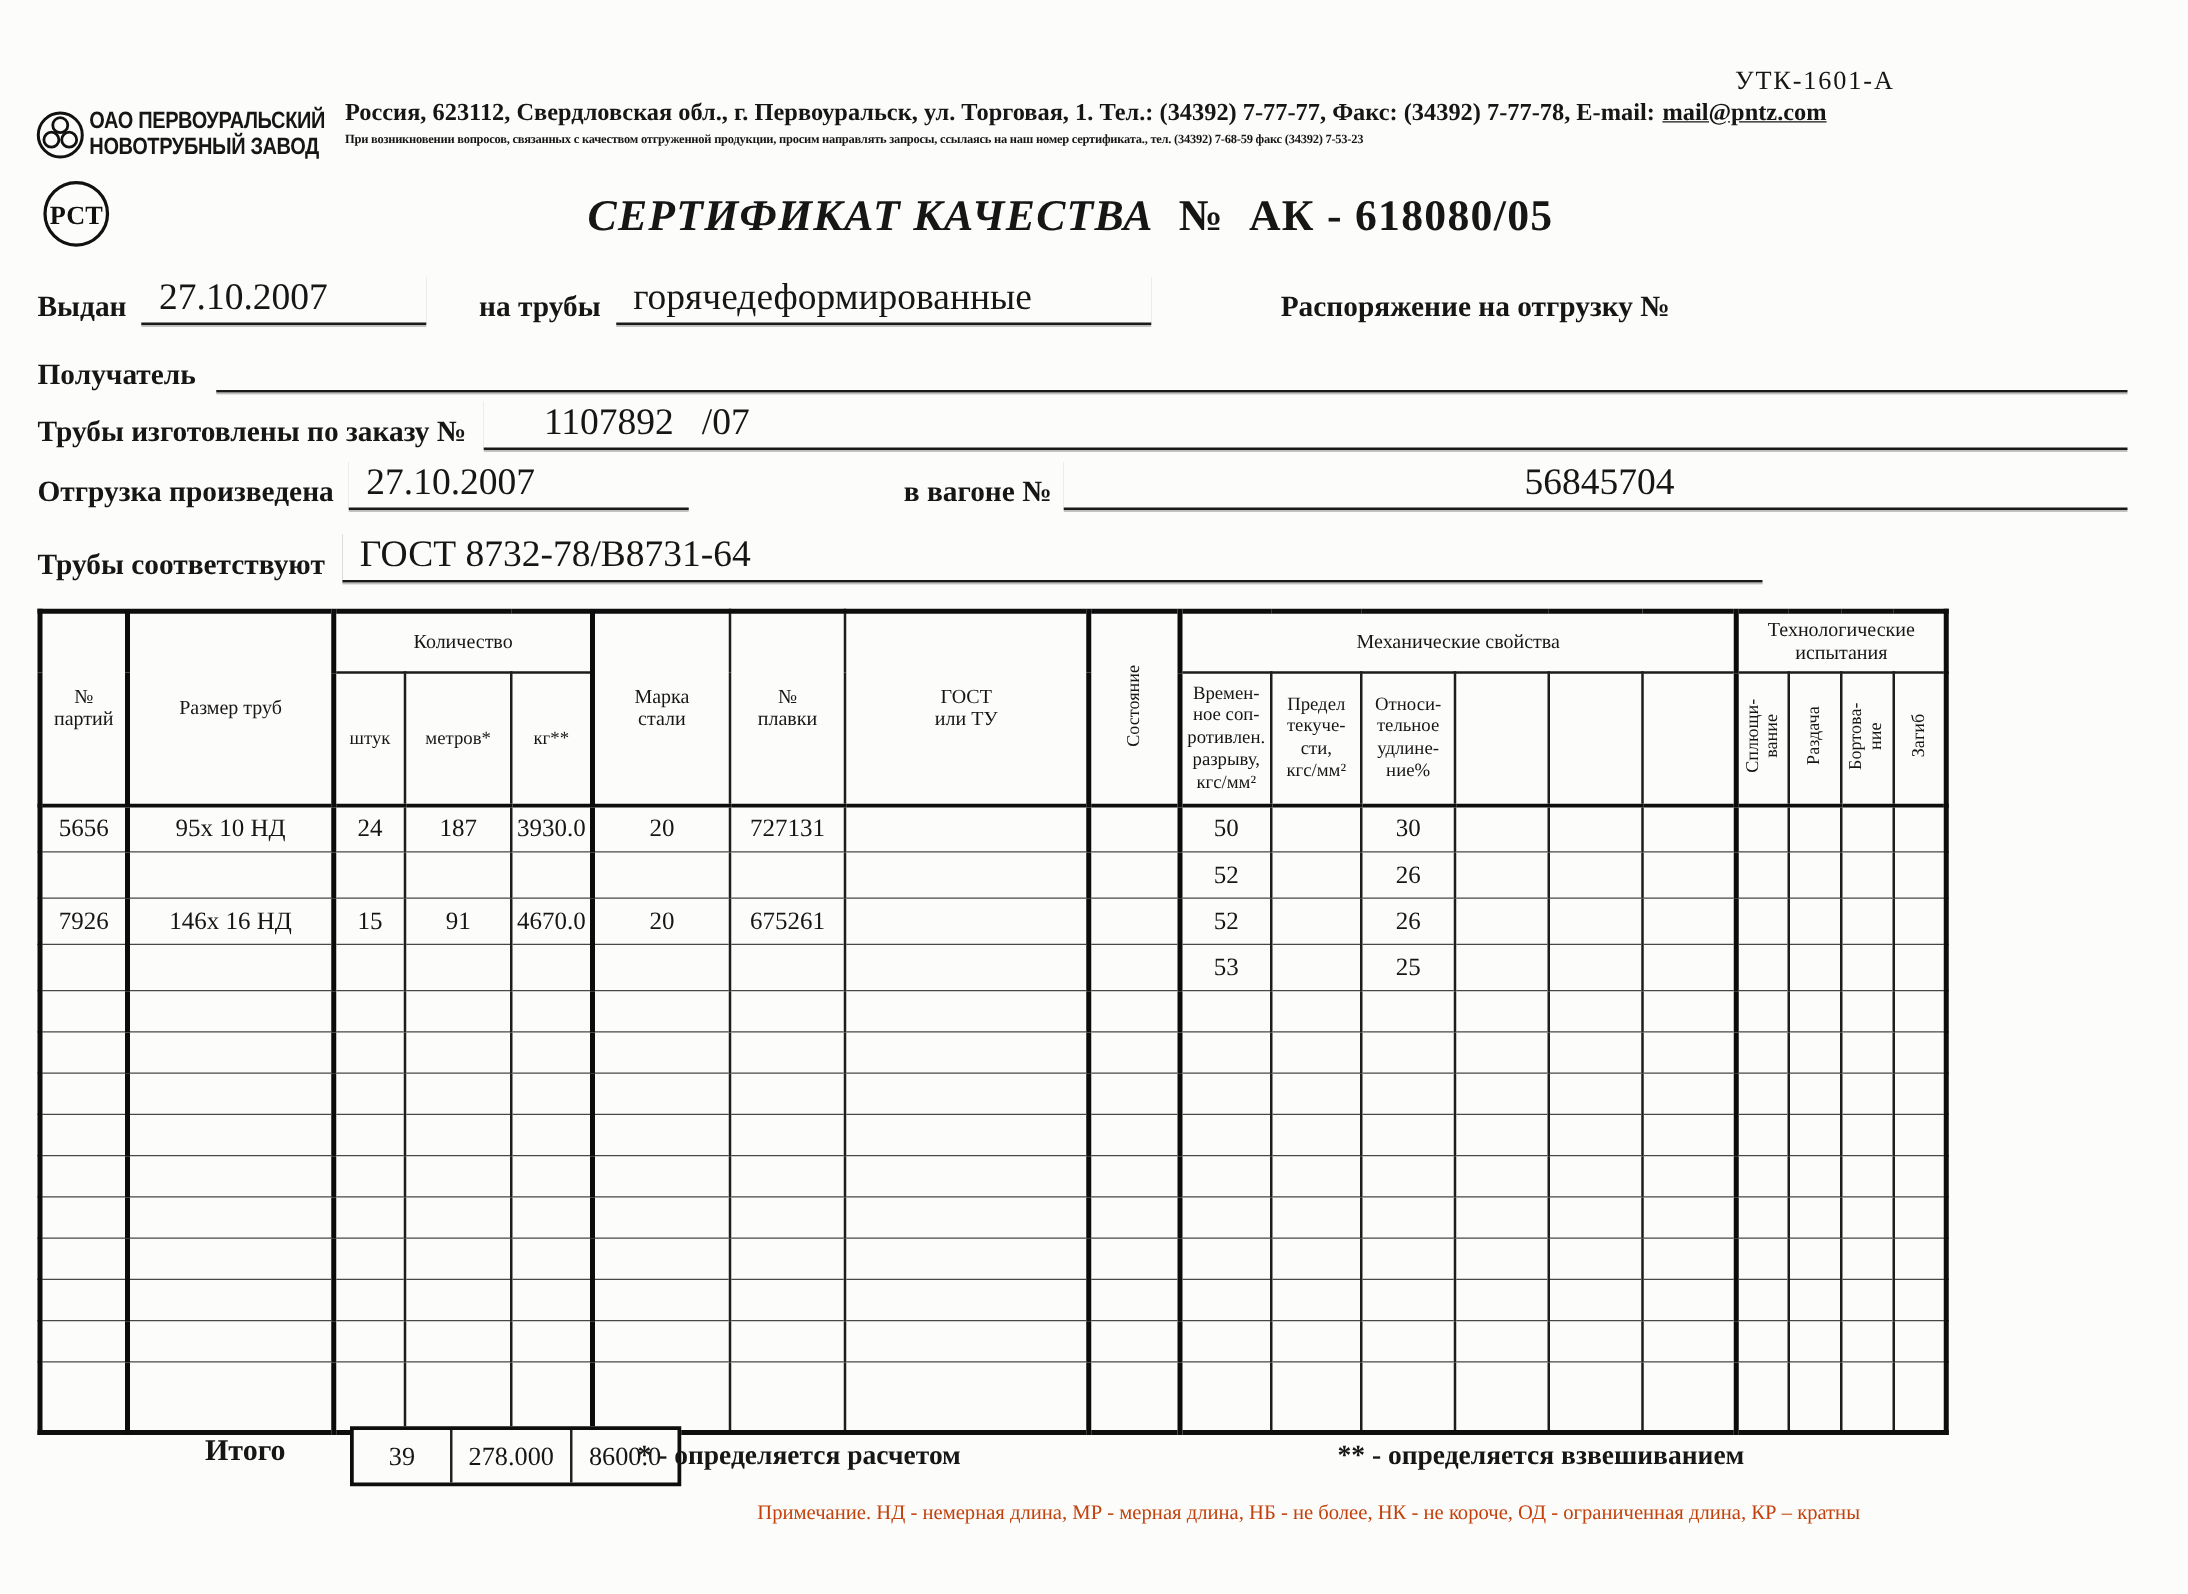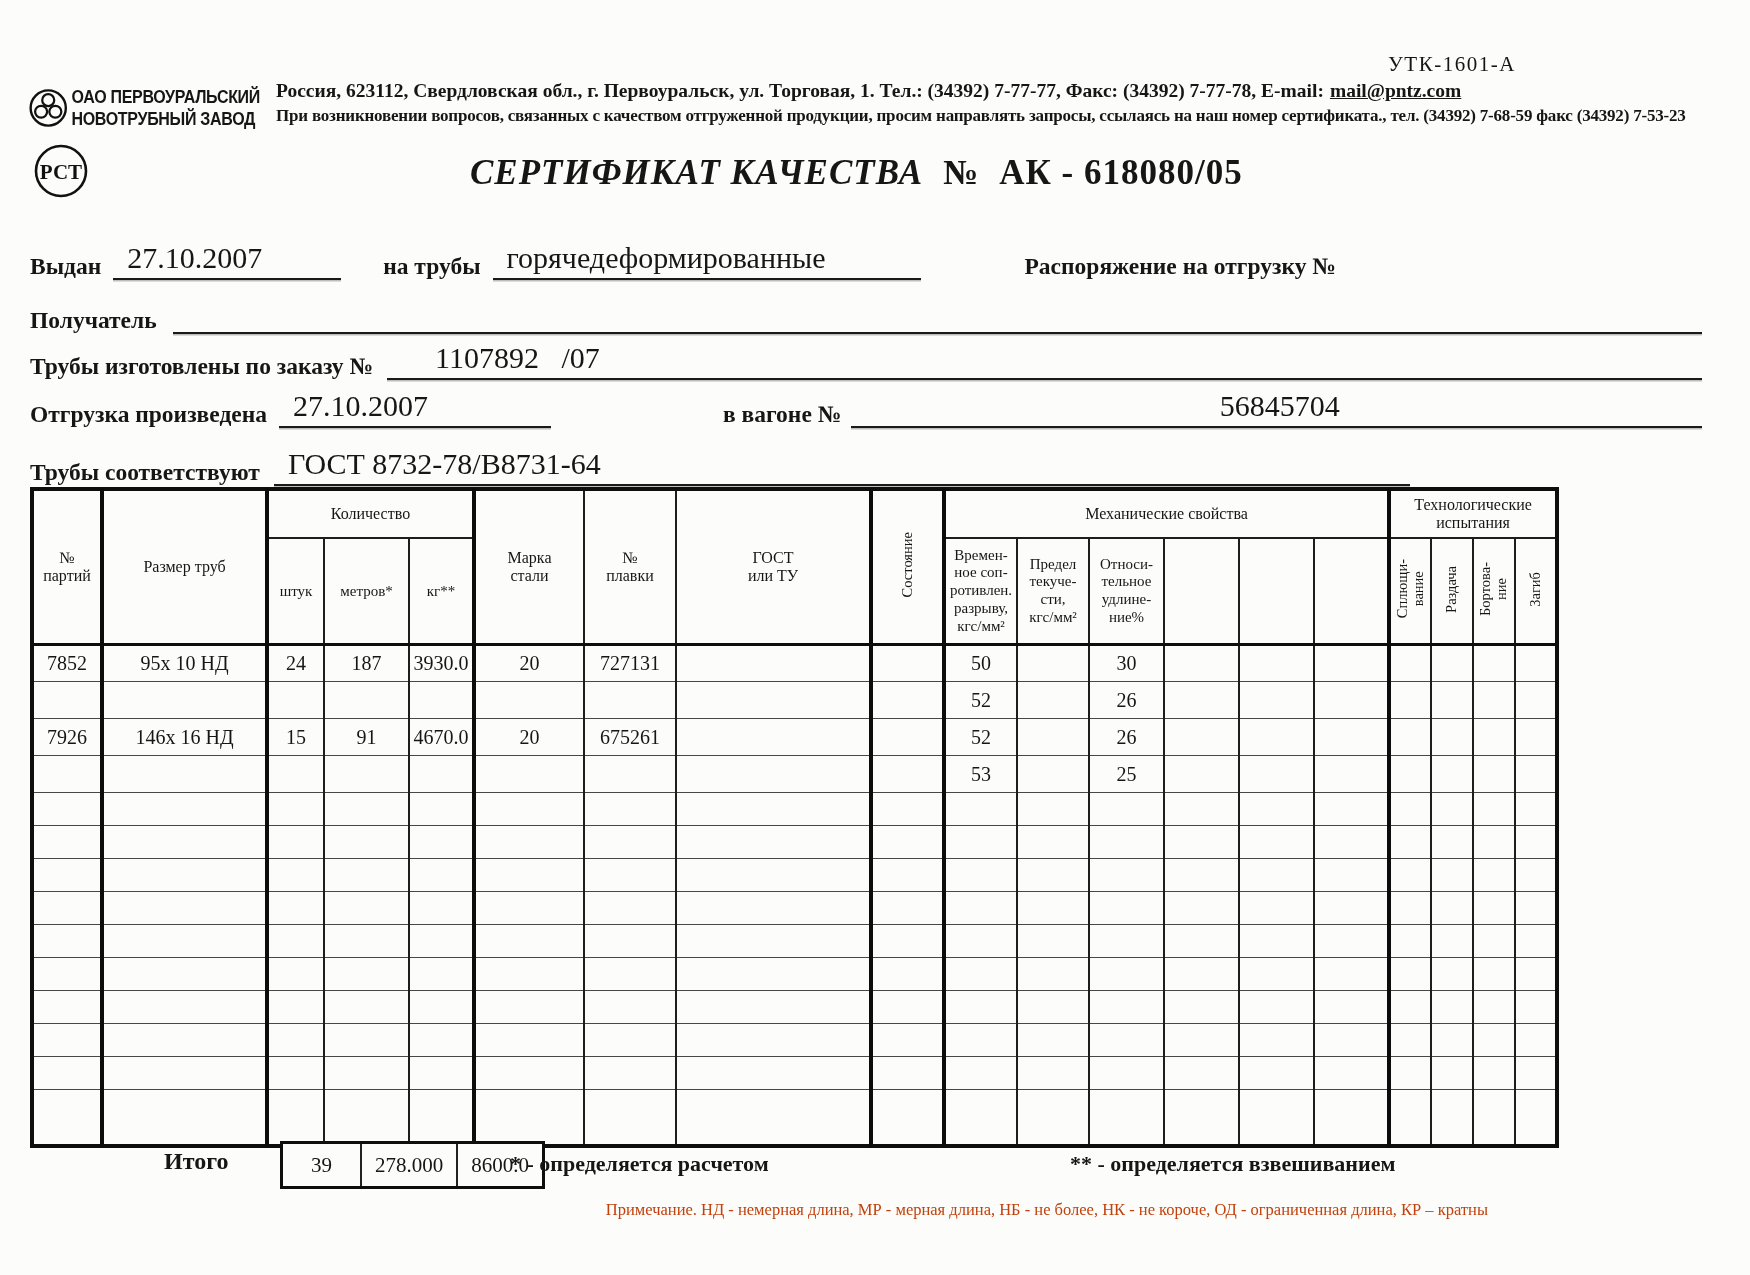--- a/index.html
+++ b/index.html
@@ -11,30 +11,30 @@
   
   .form-code{position:absolute;top:52px;left:1388px;font-size:21px;letter-spacing:1.5px;}
   
   .head{position:absolute;top:80px;left:28px;right:30px;display:flex;align-items:flex-start;}
   .brand{width:232px;display:flex;align-items:center;gap:3px;flex:none;}
   .brand-name{font-family:"Liberation Sans","DejaVu Sans",sans-serif;font-weight:bold;
     font-size:16px;line-height:1.1;transform:scaleY(1.18);letter-spacing:-0.3px;white-space:nowrap;}
   .addr{flex:1;padding-left:16px;}
   .addr1{font-size:19.5px;font-weight:bold;white-space:nowrap;}
   .addr1 .email{text-decoration:underline;margin-left:6px;}
-  .addr2{font-size:17px;font-weight:bold;margin-top:4px;letter-spacing:-0.2px;white-space:nowrap;}
+  .addr2{font-size:10px;font-weight:bold;margin-top:4px;letter-spacing:-0.2px;white-space:nowrap;}
   
   .rst{position:absolute;top:142px;left:33px;}
   
   .title{position:absolute;top:153px;left:470px;display:flex;align-items:baseline;gap:20px;
     font-size:35px;font-weight:bold;white-space:nowrap;}
   .t-name{font-style:italic;letter-spacing:1px;}
   .t-num{letter-spacing:1px;}
   
-  .fline{position:absolute;left:30px;display:flex;align-items:flex-end;height:36px;margin-top:20px;}
+  .fline{position:absolute;left:30px;display:flex;align-items:flex-end;height:36px;}
   .flabel{font-size:23.5px;font-weight:bold;white-space:nowrap;line-height:1.1;}
   .fval{font-size:30px;border-bottom:2.5px solid #1a1a1a;box-shadow:0 1.5px 0 rgba(0,0,0,0.25);
     padding:0 8px 2px 14px;white-space:pre;line-height:1.2;min-height:28px;box-sizing:border-box;}
   .grow{flex:1;}
   
   .cert-table{position:absolute;left:30px;top:487px;border-collapse:collapse;table-layout:fixed;
     width:1525px;border:4px solid #0e0e0e;}
   .cert-table th,.cert-table td{border:2.2px solid #1d1d1d;padding:1px 3px;text-align:center;
     vertical-align:middle;font-weight:normal;overflow:hidden;}
   .cert-table thead tr.hrow1 th{height:44px;font-size:16px;}
@@ -192,21 +192,21 @@
         <th class="tkl"><div class="rot">Сплющи-
 вание</div></th>
         <th><div class="rot">Раздача</div></th>
         <th><div class="rot">Бортова-
 ние</div></th>
         <th><div class="rot">Загиб</div></th>
       </tr>
     </thead>
     <tbody>
         <tr>
-          <td>7852</td>
+          <td>5656</td>
           <td class="tkl">95х 10 НД</td>
           <td class="tkl">24</td>
           <td>187</td>
           <td>3930.0</td>
           <td class="tkl">20</td>
           <td>727131</td>
           <td></td>
           <td class="tkl"></td>
           <td class="tkl">50</td>
           <td></td>

